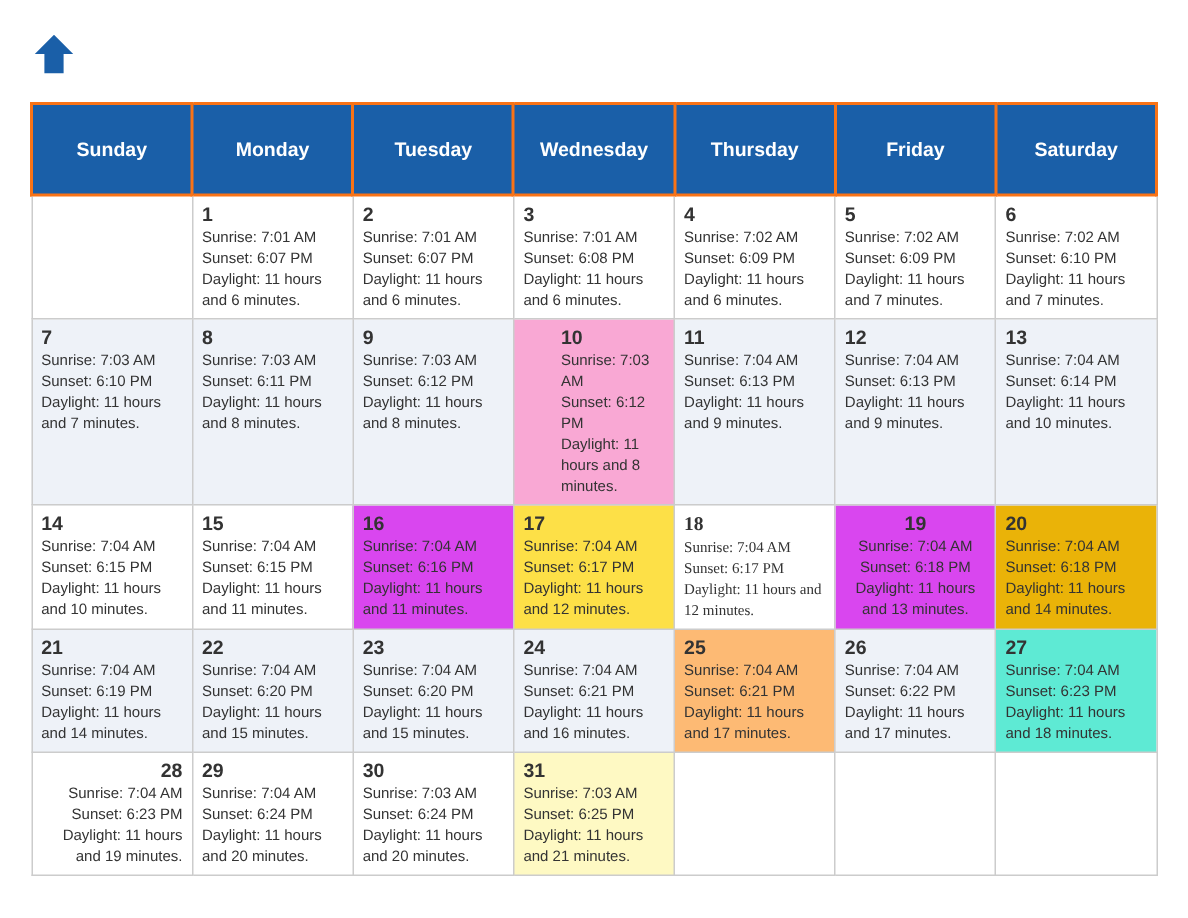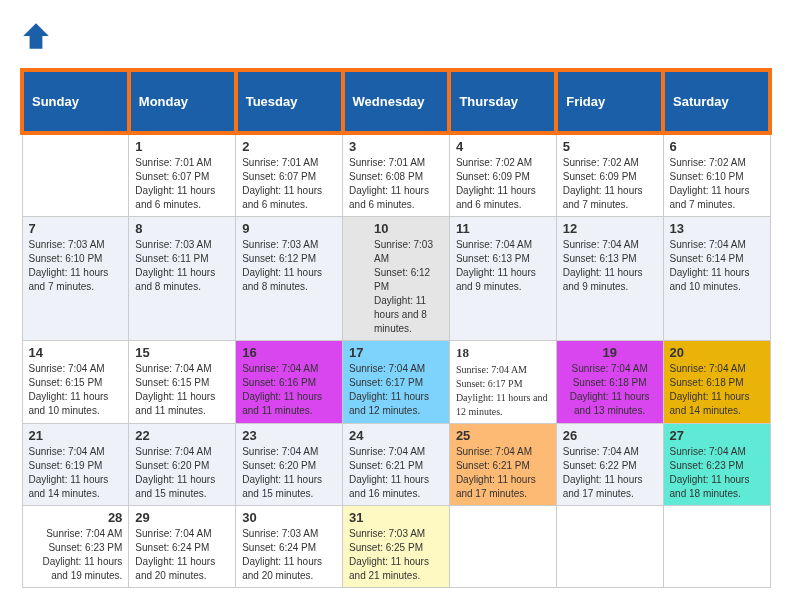--- a/index.html
+++ b/index.html
@@ -52,24 +52,24 @@
       font-size: 16px;
       color: #555;
     }
     .calendar {
       width: 100%;
       border-collapse: collapse;
     }
     .calendar th {
       background-color: #1a5fa8;
       color: #fff;
-      text-align: left;
+      text-align: center;
       padding: 22px 8px;
       font-size: 13px;
-      border: 4px solid #f97316;
+      border: 2px solid #f97316;
     }
     .calendar td {
       border: 1px solid #ccc;
       vertical-align: top;
       padding: 4px 6px;
       width: calc(100% / 7);
       min-height: 80px;
     }
     .day-number {
       font-size: 13px;
@@ -176,21 +176,21 @@
           <div class="day-info" style="white-space: pre-line;">Sunrise: 7:03 AM
 Sunset: 6:11 PM
 Daylight: 11 hours and 8 minutes.</div>
         </td>
         <td style="background-color: rgb(238, 242, 248);">
           <span class="day-number">9</span>
           <div class="day-info" style="white-space: pre-line;">Sunrise: 7:03 AM
 Sunset: 6:12 PM
 Daylight: 11 hours and 8 minutes.</div>
         </td>
-        <td style="background-color: #e5e5e5; padding-left: 31px;">
+        <td style="background-color: #f9a8d4; padding-left: 31px;">
           <span class="day-number">10</span>
           <div class="day-info" style="white-space: pre-line;">Sunrise: 7:03 AM
 Sunset: 6:12 PM
 Daylight: 11 hours and 8 minutes.</div>
         </td>
         <td style="background-color: rgb(238, 242, 248);">
           <span class="day-number">11</span>
           <div class="day-info" style="white-space: pre-line;">Sunrise: 7:04 AM
 Sunset: 6:13 PM
 Daylight: 11 hours and 9 minutes.</div>
@@ -220,21 +220,21 @@
           <div class="day-info" style="white-space: pre-line;">Sunrise: 7:04 AM
 Sunset: 6:15 PM
 Daylight: 11 hours and 11 minutes.</div>
         </td>
         <td style="background-color: #d946ef;">
           <span class="day-number">16</span>
           <div class="day-info" style="white-space: pre-line;">Sunrise: 7:04 AM
 Sunset: 6:16 PM
 Daylight: 11 hours and 11 minutes.</div>
         </td>
-        <td style="background-color: #7dd3fc;">
+        <td style="background-color: #fde047;">
           <span class="day-number">17</span>
           <div class="day-info" style="white-space: pre-line;">Sunrise: 7:04 AM
 Sunset: 6:17 PM
 Daylight: 11 hours and 12 minutes.</div>
         </td>
         <td style="background-color: rgb(255, 255, 255); font-family: Liberation Serif, serif;">
           <span class="day-number">18</span>
           <div class="day-info" style="white-space: pre-line;">Sunrise: 7:04 AM
 Sunset: 6:17 PM
 Daylight: 11 hours and 12 minutes.</div>

